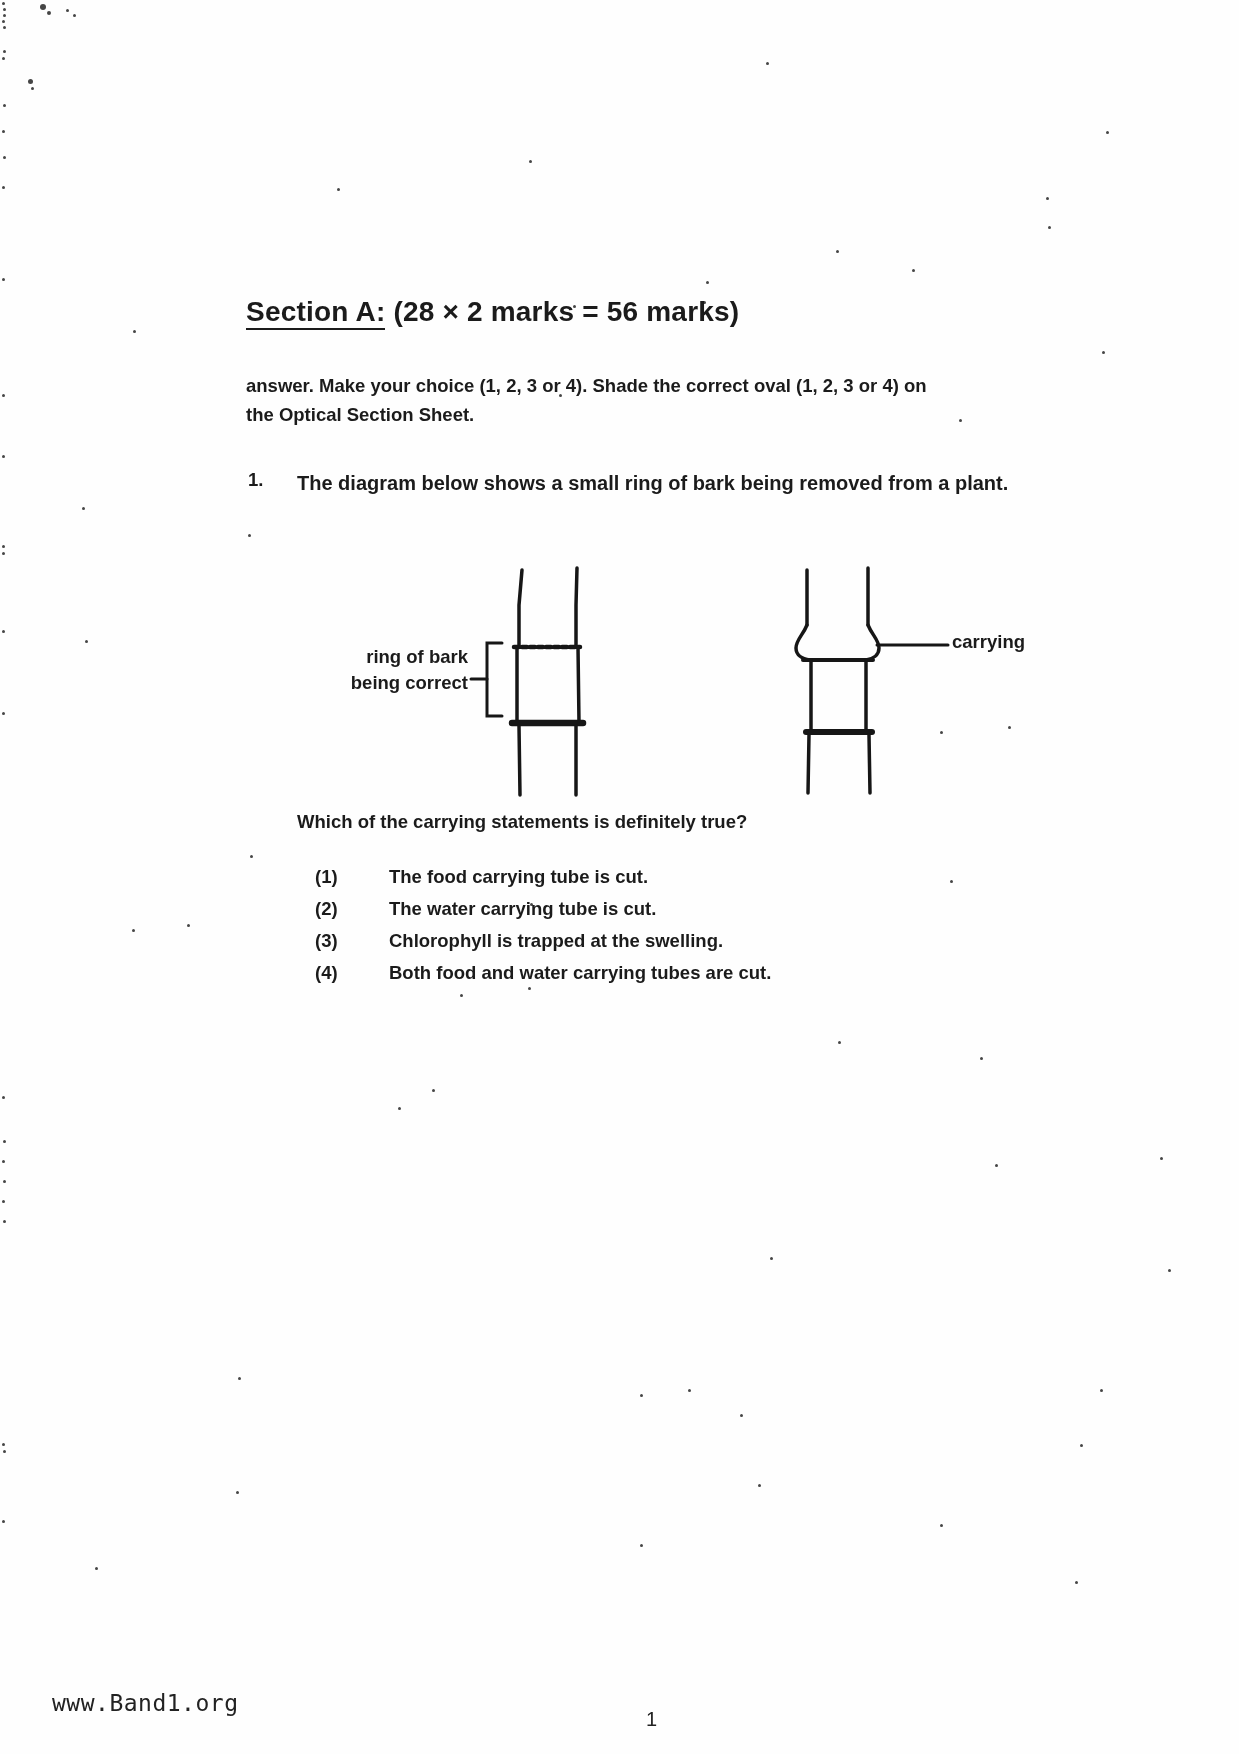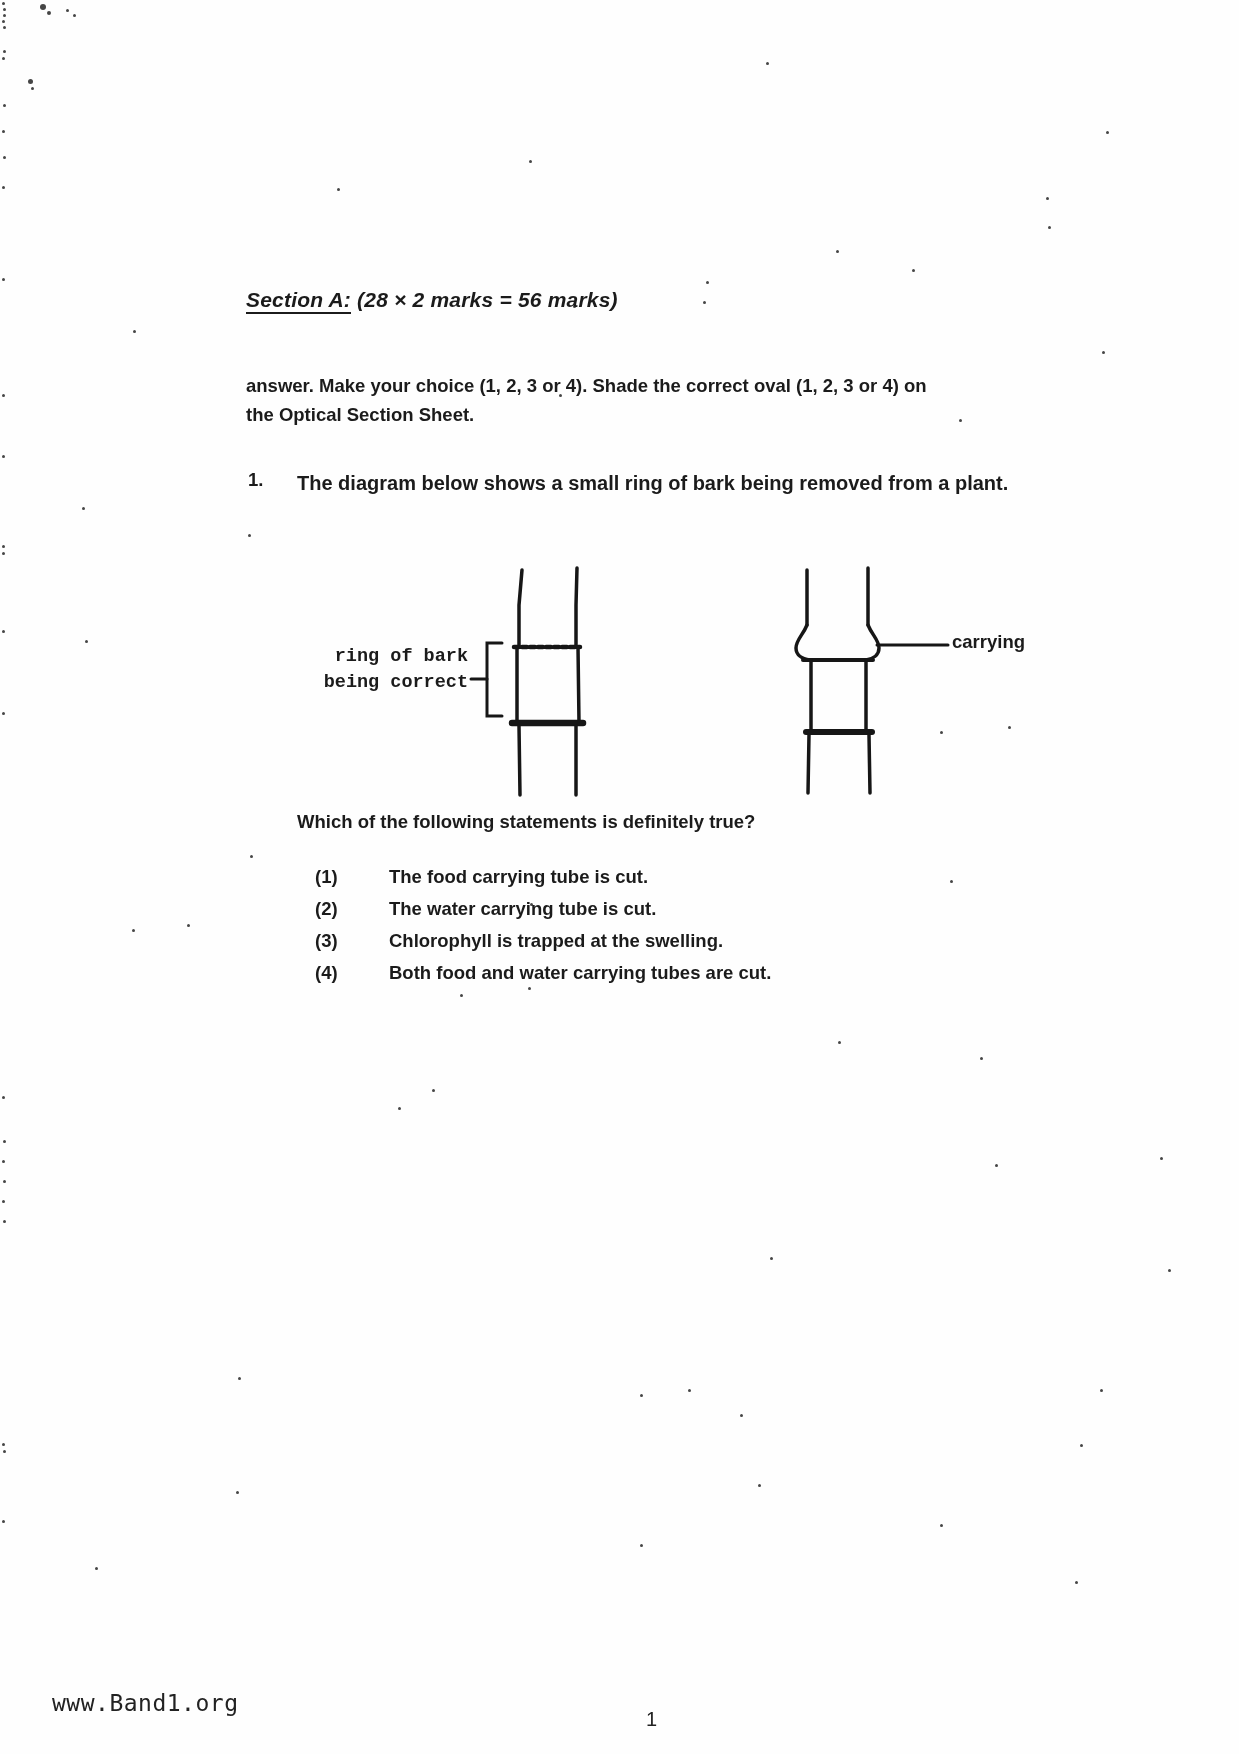--- a/index.html
+++ b/index.html
@@ -7,32 +7,32 @@
     position:relative;
     width:1239px;height:1754px;
     margin:0 auto;
     background:#fefefe;
     font-family:"Liberation Sans",sans-serif;
     font-weight:bold;
     color:#1b1b1b;
     overflow:hidden;
   }
   .abs{position:absolute;white-space:nowrap;}
-  .heading{left:246px;top:288px;font-size:21px;letter-spacing:0.2px;font-style:italic;}
+  .heading{left:246px;top:296px;font-size:28px;letter-spacing:0.2px;}
   .heading .u{border-bottom:2.5px solid #1b1b1b;padding-bottom:1px;}
   .instructions{left:246px;top:371px;font-size:18.5px;}
   .instructions div{line-height:29px;}
   .qnum{left:248px;top:469px;font-size:18.5px;}
   .qtext{left:297px;top:469px;font-size:20px;}
   .qtext div{line-height:28px;}
   .prompt{left:297px;top:811px;font-size:18.5px;}
   .options{left:315px;top:866px;font-size:18.5px;}
   .opt-row{display:grid;grid-template-columns:74px auto;height:32px;align-items:start;}
   .diagram-svg{position:absolute;left:300px;top:555px;}
-  .ring-label{left:288px;top:644px;width:180px;text-align:right;font-size:18.5px;white-space:nowrap;font-family:Liberation Mono, monospace;}
+  .ring-label{left:288px;top:644px;width:180px;text-align:right;font-size:18.5px;white-space:nowrap;}
   .ring-label div{line-height:26px;}
   .swelling-label{left:952px;top:631px;font-size:18.5px;}
   .footer-site{left:52px;top:1690px;font-family:"DejaVu Sans Mono","Liberation Mono",monospace;font-weight:normal;font-size:23px;color:#222;letter-spacing:0.5px;}
   .footer-page{left:646px;top:1708px;font-weight:normal;font-size:20px;color:#222;}
   .speckle{position:absolute;background:#161616;border-radius:50%;opacity:0.8;}
   svg path, svg line{stroke:#161616;fill:none;stroke-linecap:round;}
 </style>
 </head>
 <body>
 
@@ -86,21 +86,21 @@
 
     <path d="M577,90 L648,90" stroke-width="3"></path>
   </svg>
 
   <div class="abs ring-label">
     <div>ring of bark</div>
     <div>being correct</div>
   </div>
   <div class="abs swelling-label">carrying</div>
 
-  <div class="abs prompt">Which of the following statements is definitely true?</div>
+  <div class="abs prompt">Which of the carrying statements is definitely true?</div>
 
   <div class="abs options">
     <div class="opt-row">
       <span>(1)</span>
       <span>The food carrying tube is cut.</span>
     </div>
     <div class="opt-row">
       <span>(2)</span>
       <span>The water carrying tube is cut.</span>
     </div>

